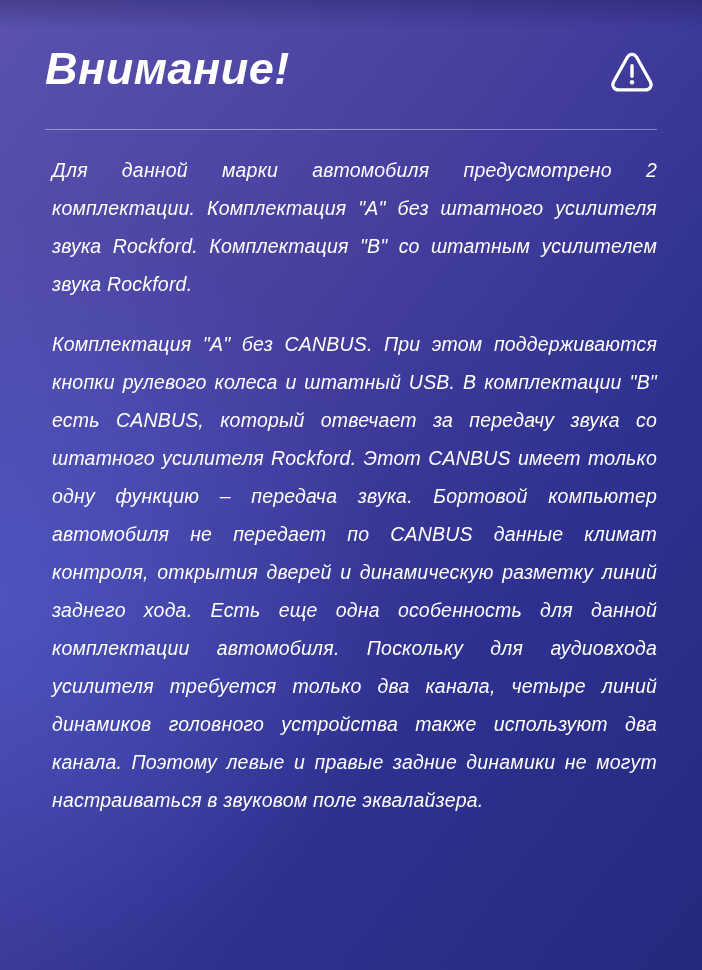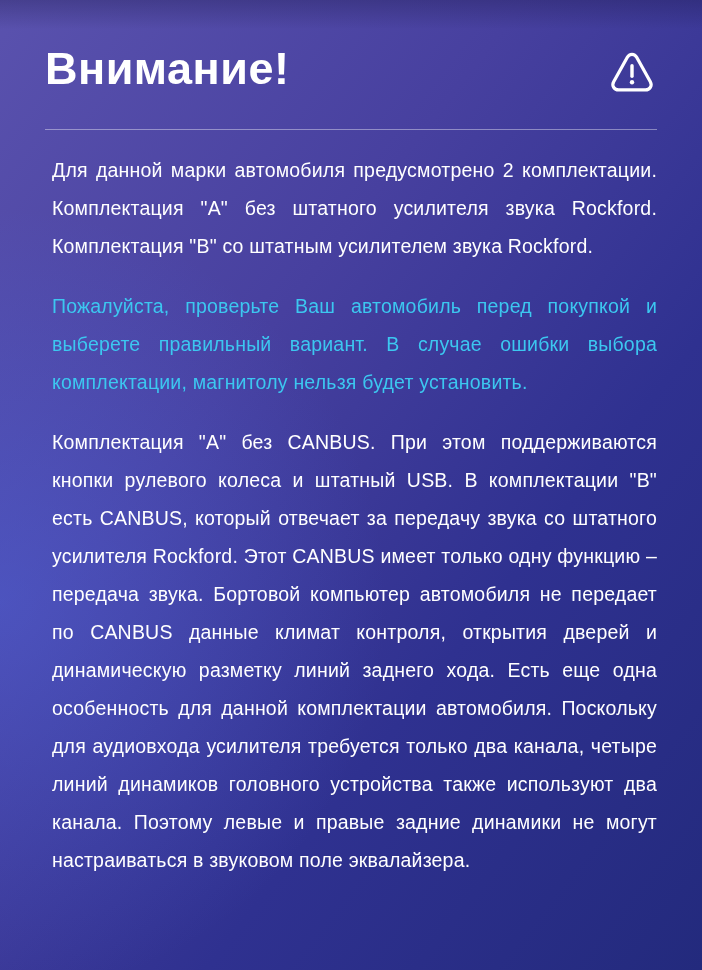--- a/index.html
+++ b/index.html
@@ -8,20 +8,21 @@
     width: 702px;
     height: 970px;
     box-sizing: border-box;
     padding: 38px 45px 0 45px;
     overflow: hidden;
     font-family: "Liberation Sans", "DejaVu Sans", sans-serif;
     background:
       linear-gradient(to bottom, rgba(25,22,70,0.30) 0%, rgba(25,22,70,0) 3%),
       radial-gradient(95% 70% at 0% 62%, rgba(82,110,235,0.40) 0%, rgba(82,110,235,0) 58%),
       linear-gradient(128deg, #5a52ae 0%, #47409f 36%, #2f3190 66%, #232a7d 100%);
+    font-style: italic;
   }
   .header {
     display: flex;
     justify-content: space-between;
     align-items: flex-start;
   }
   .title {
     margin: 6px 0 0 0;
     color: #ffffff;
     font-size: 45px;
@@ -74,17 +75,16 @@
         <line x1="24" y1="16.5" x2="24" y2="27.5" stroke="#ffffff" stroke-width="3.6" stroke-linecap="round"></line>
         <circle cx="24" cy="33.8" r="2.3" fill="#ffffff"></circle>
       </svg>
     </span>
   </div>
 
   <hr class="divider">
 
   <div class="content">
     <p>Для данной марки автомобиля предусмотрено 2 комплектации. Комплектация "А" без штатного усилителя звука Rockford. Комплектация "В" со штатным усилителем звука Rockford.</p>
-    <p class="cyan">Пожалуйста, проверьте Ваш автомобиль перед покупкой и выберете правильный вариант. В случае ошибки выбора комплектации, магнитолу нельзя будет установить.</p>
     <p>Комплектация "А" без CANBUS. При этом поддерживаются кнопки рулевого колеса и штатный USB. В комплектации "В" есть CANBUS, который отвечает за передачу звука со штатного усилителя Rockford. Этот CANBUS имеет только одну функцию – передача звука. Бортовой компьютер автомобиля не передает по CANBUS данные климат контроля, открытия дверей и динамическую разметку линий заднего хода. Есть еще одна особенность для данной комплектации автомобиля. Поскольку для аудиовхода усилителя требуется только два канала, четыре линий динамиков головного устройства также используют два канала. Поэтому левые и правые задние динамики не могут настраиваться в звуковом поле эквалайзера.</p>
   </div>
 
 </div>
 
 </body></html>

